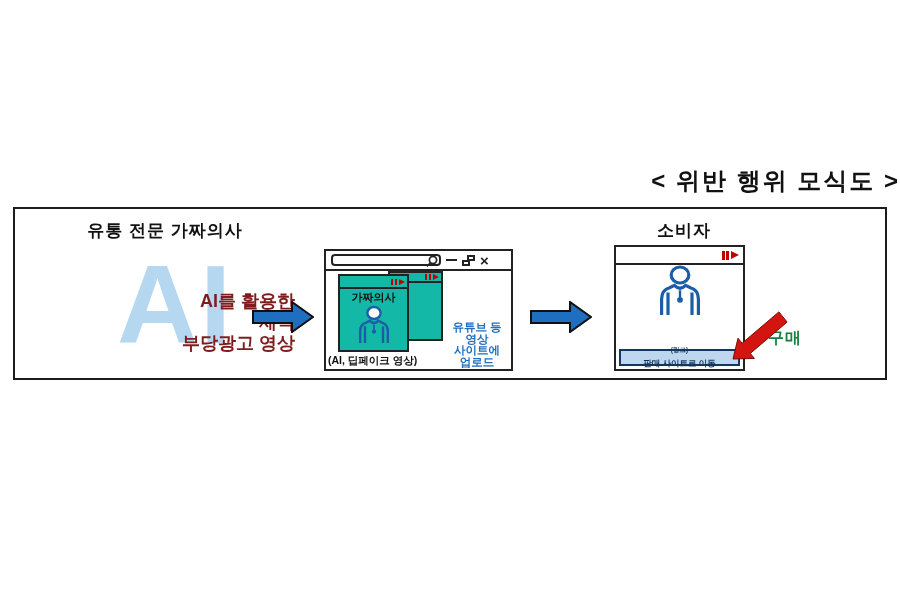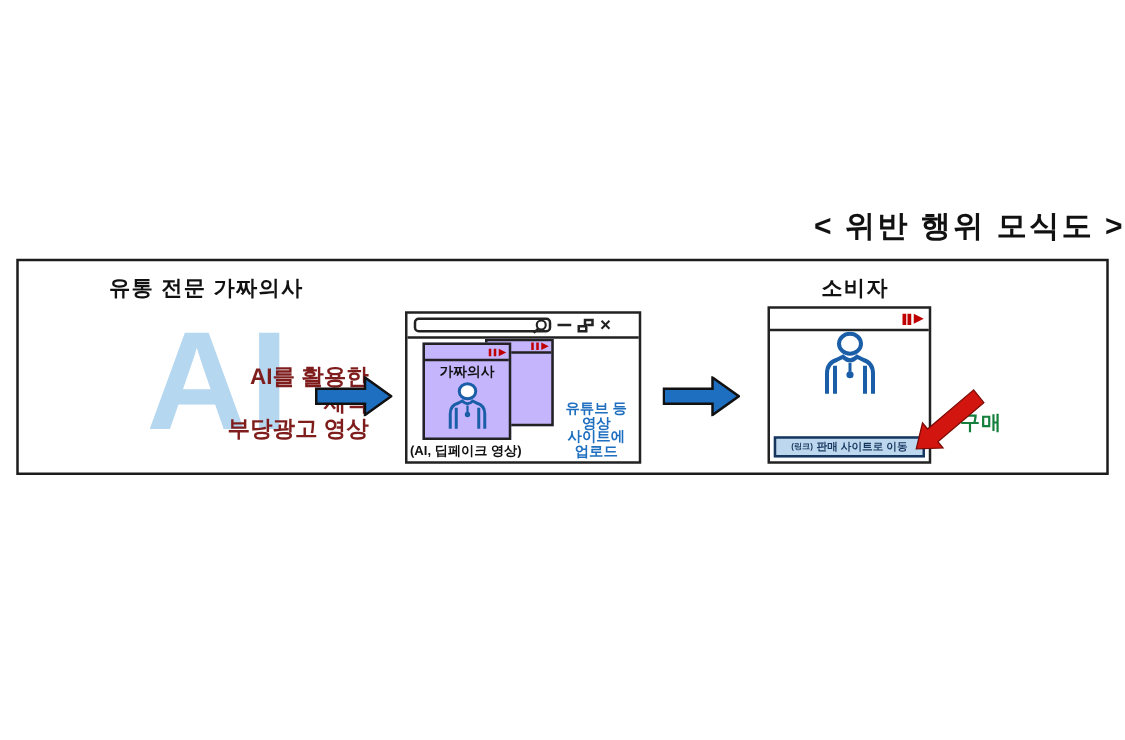--- a/index.html
+++ b/index.html
@@ -45,42 +45,42 @@
   .topbar { height:20px; border-bottom:2px solid #222; display:flex; align-items:center; gap:5px; padding:0 5px; }
   .searchbox { width:110px; height:12px; border:2px solid #222; border-radius:4px; position:relative; background:#fff; }
   .mag { position:absolute; right:0px; top:-2px; }
   .win-min { width:11px; height:2.5px; background:#222; }
   .win-restore { position:relative; width:13px; height:11px; display:inline-block; }
   .sq { position:absolute; border:2px solid #222; background:#fff; width:8px; height:6px; }
   .sq1 { right:0; top:0; } .sq2 { left:0; bottom:0; }
   .win-close { font-size:15px; font-weight:bold; line-height:11px; color:#222; }
   .b-content { position:relative; height:98px; }
 
-  .mini-win { position:absolute; border:2px solid #222; background:#c4b5fd; }
+  .mini-win { position:absolute; border:2px solid #222; background:#14b8a6; }
   .mini-bar { border-bottom:2px solid #222; display:flex; justify-content:flex-end; align-items:center; padding-right:2px; }
   .back-win  { left:62px; top:0; width:55px; height:70px; z-index:1; }
   .back-win .mini-bar { height:10px; }
   .front-win { left:12px; top:3px; width:71px; height:78px; z-index:2; }
   .front-win .mini-bar { height:13px; }
   .front-title { text-align:center; font-size:11px; font-weight:bold; margin-top:1px; }
   .doctor { display:block; margin:0 auto; }
 
   .video-caption { position:absolute; left:2px; top:83px; width:118px; text-align:left; font-size:10.5px; font-weight:bold; z-index:3; }
   .upload-note { position:absolute; right:2px; bottom:1px; width:64px; text-align:center;
                  font-size:11.5px; line-height:11.5px; font-weight:bold; color:#1e6fc0; }
 
   
   .consumer-win { position:absolute; left:599px; top:36px; width:131px; height:126px; border:2px solid #222; background:#fff; }
   .c-bar { height:18px; border-bottom:2px solid #222; display:flex; justify-content:flex-end; align-items:center; padding-right:4px; }
   .c-title { text-align:center; font-size:15px; font-weight:bold; letter-spacing:1px; margin-top:3px; }
   .link-box {
     position:absolute; left:3px; right:3px; bottom:3px; height:17px;
     background:#bdd7ee; border:2px solid #17365d;
     display:flex; justify-content:center; align-items:center; gap:3px;
-    color:#17365d; font-weight:bold; white-space:nowrap;
+    color:#17365d; font-weight:bold; white-space:nowrap;flex-direction:column;
   }
   .link-prefix { font-size:6.5px; } .link-label { font-size:8.5px; }
 
   .purchase-arrow { position:absolute; left:712px; top:102px; z-index:4; }
   .purchase-label { position:absolute; left:753px; top:119px; font-size:16px; font-weight:bold; color:#15803d; letter-spacing:1px; }
 
   
   .pp { display:inline-flex; align-items:center; gap:1.5px; }
   .pp-bar { width:2.5px; height:9px; background:#c00000; display:inline-block; }
   .pp-tri { width:0; height:0; border-left:8px solid #c00000; border-top:4.5px solid transparent; border-bottom:4.5px solid transparent; margin-left:1px; display:inline-block; }

